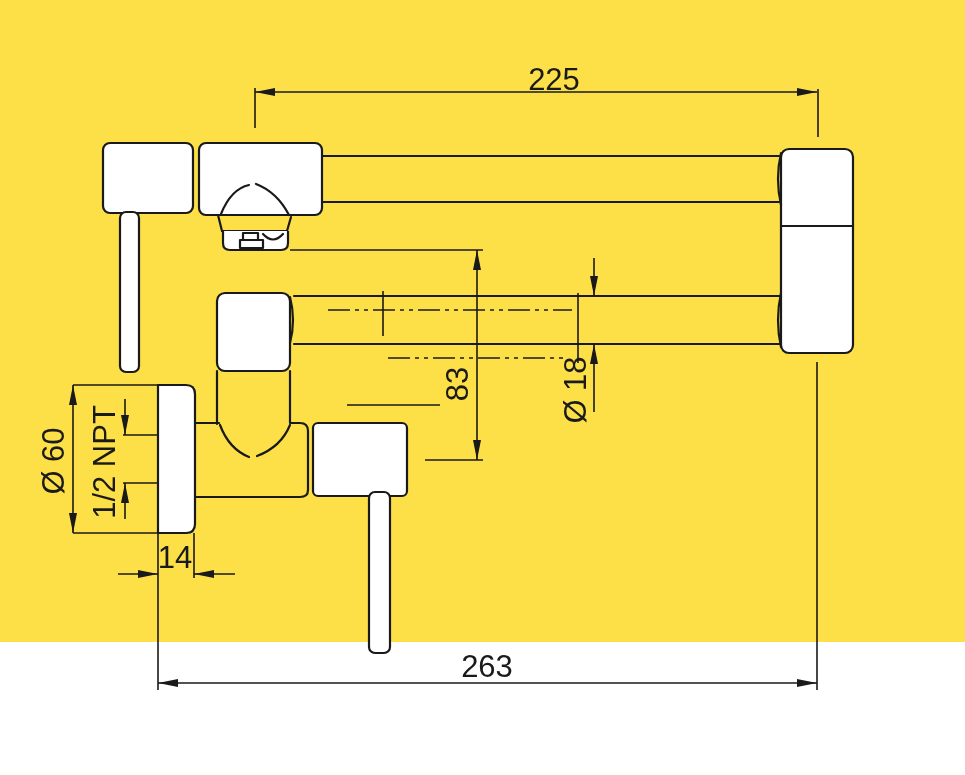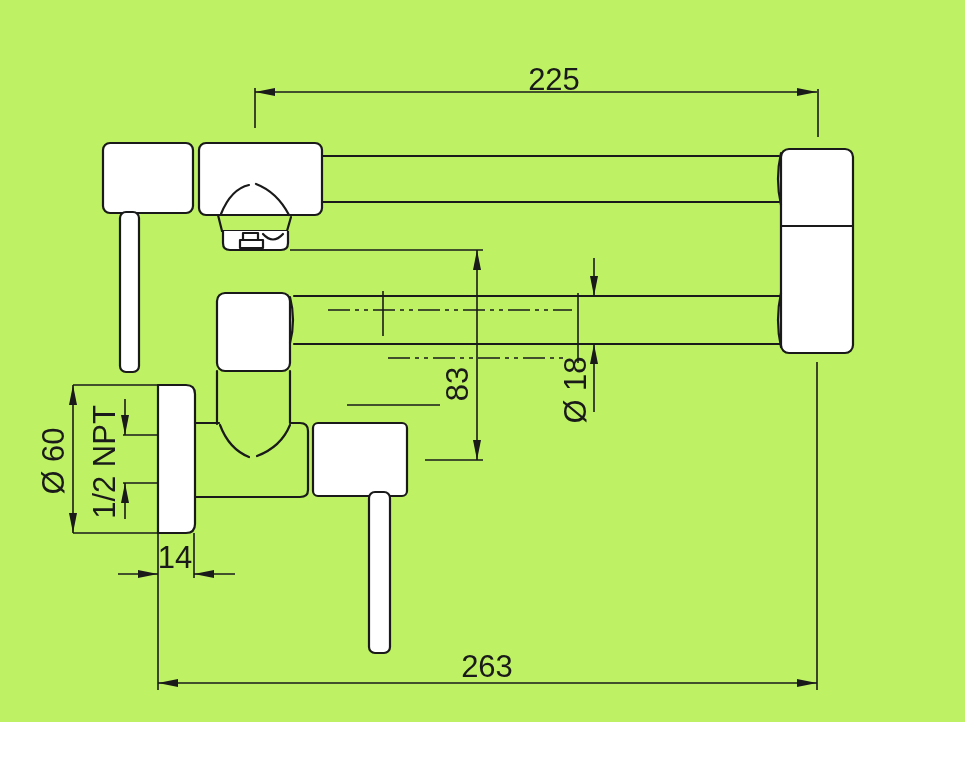--- a/index.html
+++ b/index.html
@@ -6,22 +6,22 @@
     margin: 0;
     padding: 0;
     background: #ffffff;
     width: 965px;
     height: 775px;
     overflow: hidden;
   }
   .canvas {
     position: relative;
     width: 965px;
-    height: 722px;
-    background: #bef264;
+    height: 642px;
+    background: #fde047;
   }
   svg { display: block; }
   .part {
     stroke: #1a1a1a;
     stroke-width: 2.2;
     fill: none;
     stroke-linecap: round;
     stroke-linejoin: round;
   }
   .part-fill {

